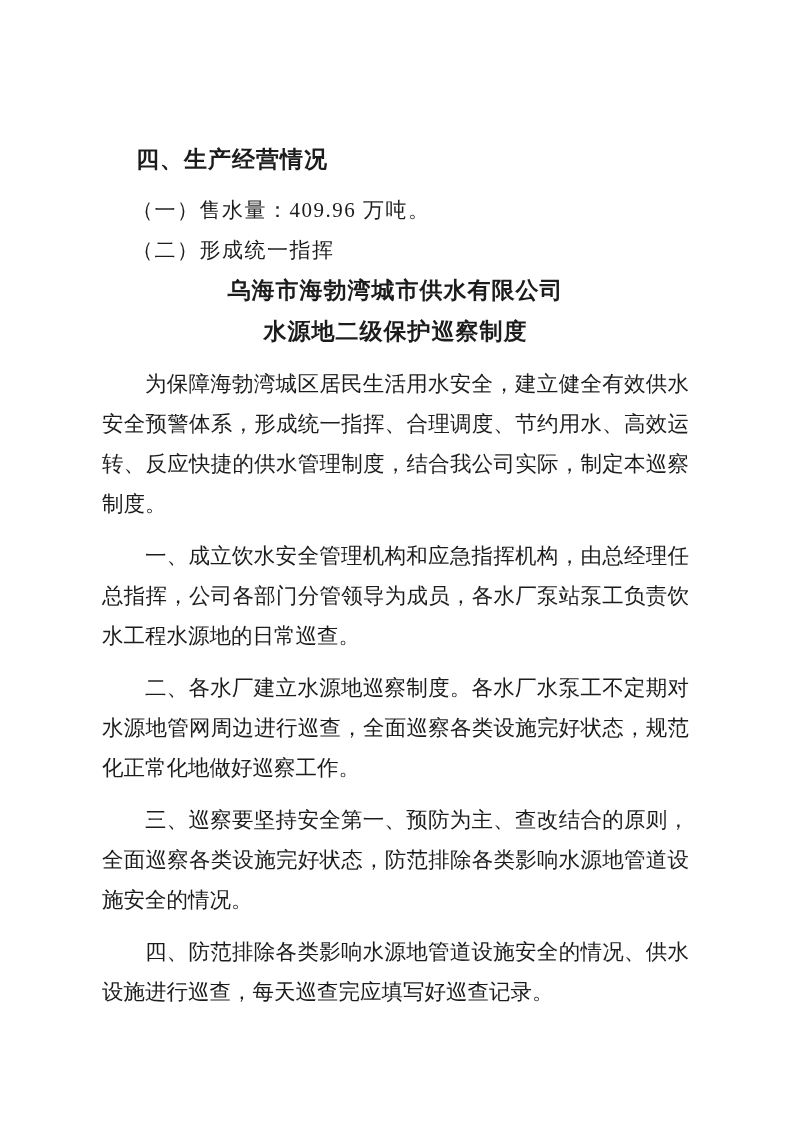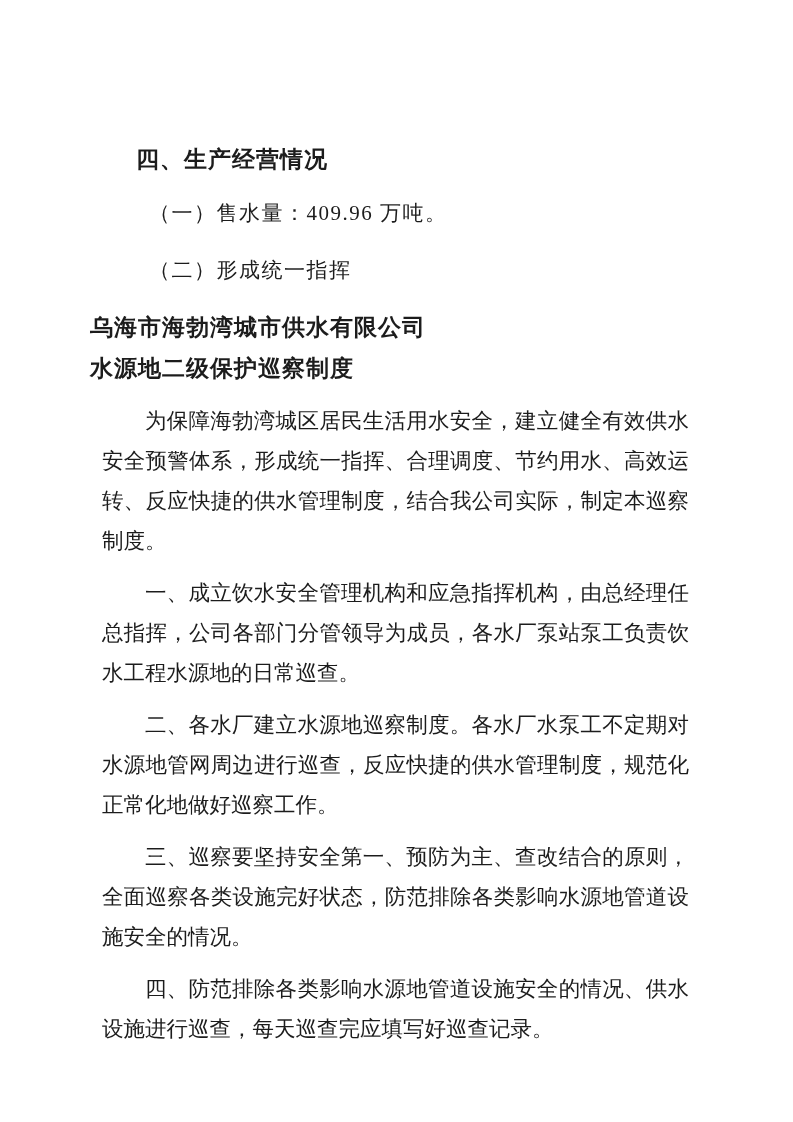--- a/index.html
+++ b/index.html
@@ -30,28 +30,29 @@
     line-height: 34px;
     letter-spacing: 1px;
     text-indent: 2em;
     margin: 0 0 14px 0;
   }
   .item-line {
     font-size: 21px;
     line-height: 40px;
     letter-spacing: 1.5px;
     text-indent: 2em;
-    margin: 17px;
+    margin: 0;
   }
   .doc-title {
     font-family: "Liberation Sans", "DejaVu Sans", sans-serif;
     font-weight: 700;
     font-size: 23px;
     line-height: 41px;
     letter-spacing: 1px;
+    text-align: center;
     margin: 0;
   }
   .body-para {
     font-size: 21.5px;
     line-height: 40px;
     text-indent: 2em;
     margin: 12px;
     text-align: justify;
   }
 </style>
@@ -68,21 +69,21 @@
     <p class="item-line">（二）形成统一指挥</p>
 
     <h2 class="doc-title">乌海市海勃湾城市供水有限公司</h2>
 
     <h2 class="doc-title">水源地二级保护巡察制度</h2>
 
     <p class="body-para">为保障海勃湾城区居民生活用水安全，建立健全有效供水安全预警体系，形成统一指挥、合理调度、节约用水、高效运转、反应快捷的供水管理制度，结合我公司实际，制定本巡察制度。</p>
 
     <p class="body-para">一、成立饮水安全管理机构和应急指挥机构，由总经理任总指挥，公司各部门分管领导为成员，各水厂泵站泵工负责饮水工程水源地的日常巡查。</p>
 
-    <p class="body-para">二、各水厂建立水源地巡察制度。各水厂水泵工不定期对水源地管网周边进行巡查，反应快捷的供水管理制度，规范化正常化地做好巡察工作。</p>
+    <p class="body-para">二、各水厂建立水源地巡察制度。各水厂水泵工不定期对水源地管网周边进行巡查，全面巡察各类设施完好状态，规范化正常化地做好巡察工作。</p>
 
     <p class="body-para">三、巡察要坚持安全第一、预防为主、查改结合的原则，全面巡察各类设施完好状态，防范排除各类影响水源地管道设施安全的情况。</p>
 
     <p class="body-para">四、防范排除各类影响水源地管道设施安全的情况、供水设施进行巡查，每天巡查完应填写好巡查记录。</p>
 
 
   </div>
 </div>
 
 </body></html>

